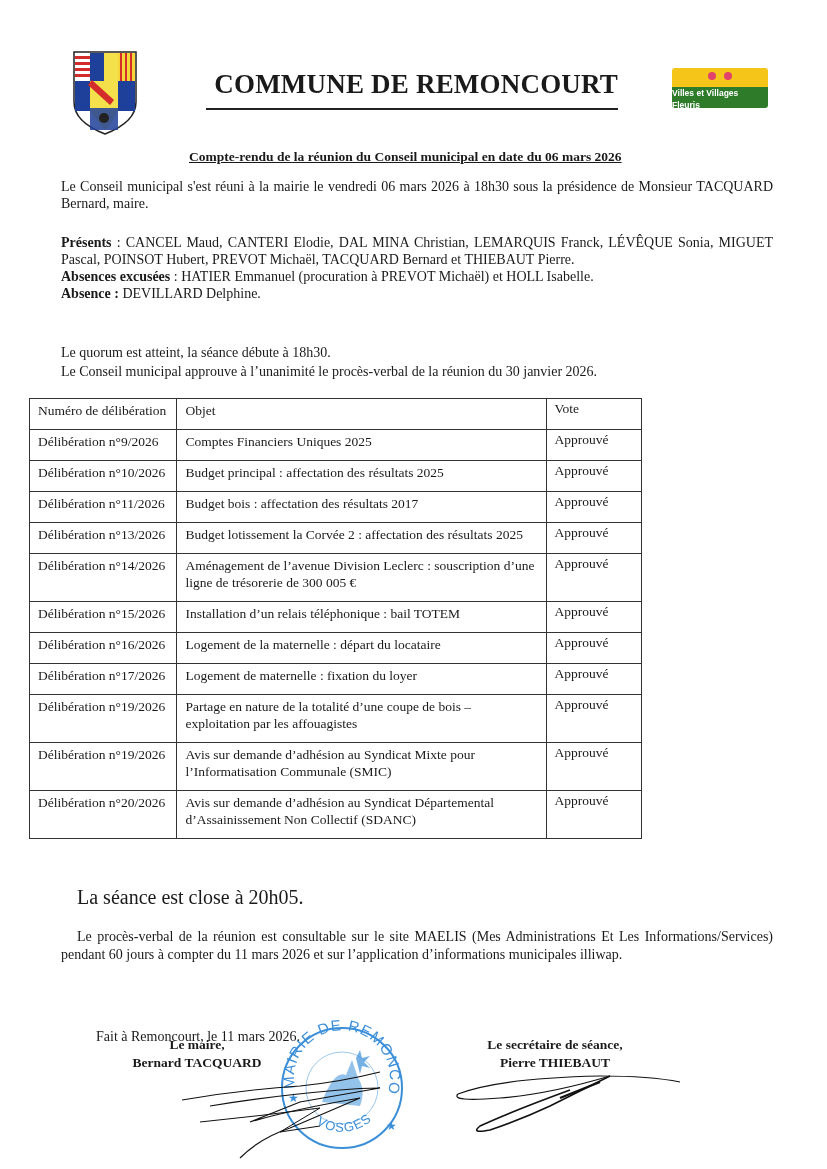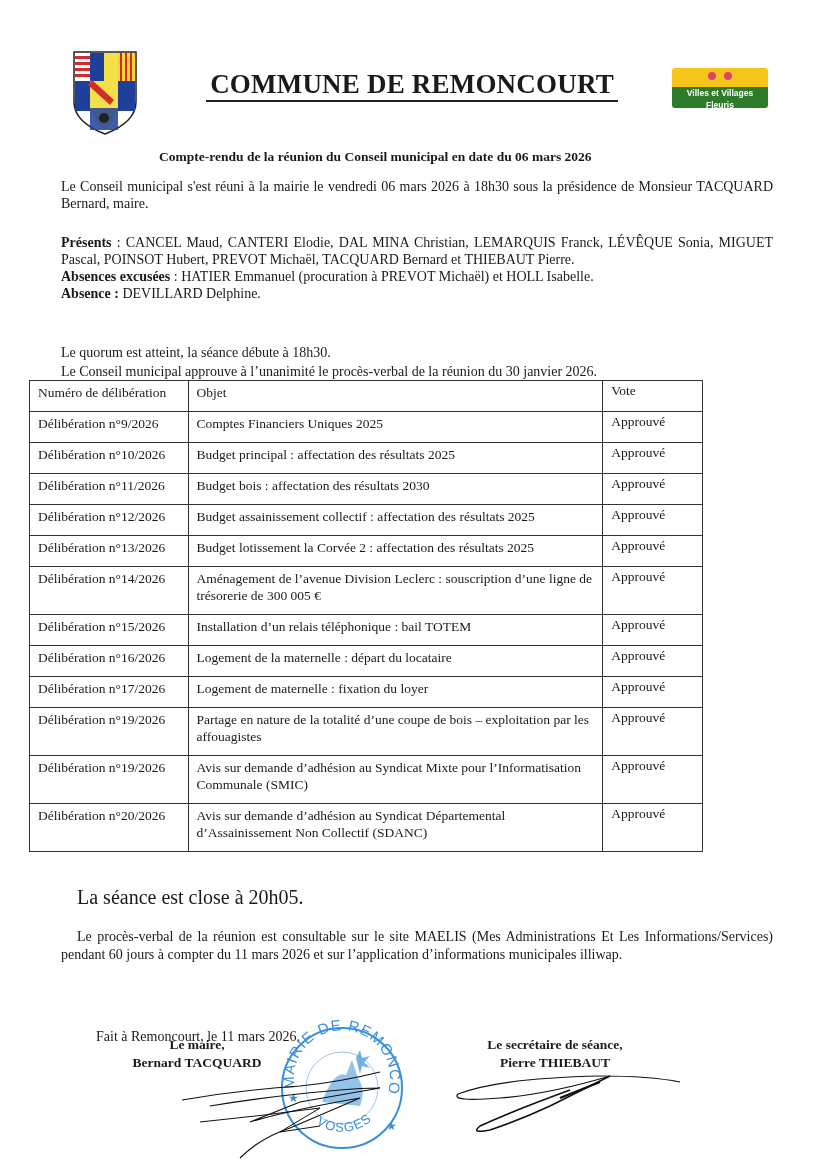--- a/index.html
+++ b/index.html
@@ -3,38 +3,38 @@
 <meta charset="utf-8">
 <style>
   html, body { margin: 0; padding: 0; background: #ffffff; }
   body { width: 827px; height: 1169px; position: relative; overflow: hidden;
          font-family: "Liberation Serif", "DejaVu Serif", serif; color: #1a1a1a; }
   .abs { position: absolute; }
 
   
   .coat { left: 72px; top: 50px; width: 66px; height: 86px; }
   .title { left: 206px; top: 68px; width: 412px; font-size: 27px; font-weight: bold;
-           text-align: center; letter-spacing: 0.2px; border-bottom: 2px solid #222; padding-bottom: 0px; line-height: 32px; }
+           text-align: right; letter-spacing: 0.2px; border-bottom: 2px solid #222; padding-bottom: 8px; line-height: 32px; }
   .vvf { left: 672px; top: 68px; width: 96px; height: 40px; border-radius: 3px; overflow: hidden; }
   .vvf-top { height: 19px; background: #f6c51a; position: relative; }
-  .vvf-bot { height: 21px; background: #2e7b2a; color: #fff; text-align: center; font-family: "Liberation Sans", sans-serif; }
+  .vvf-bot { height: 21px; background: #2e7b2a; color: #fff; text-align: left; font-family: "Liberation Sans", sans-serif; }
   .vvf-name { font-size: 8.5px; font-weight: bold; line-height: 12px; display: block; }
   .flower { position: absolute; top: 4px; width: 8px; height: 8px; border-radius: 50%; background: #e0416a; }
 
-  .subtitle { left: 159px; top: 149px; font-size: 13.5px; font-weight: bold; }
+  .subtitle { left: 189px; top: 149px; font-size: 13.5px; font-weight: bold; text-decoration: underline; }
 
   .para { left: 61px; width: 712px; font-size: 14px; line-height: 17px; text-align: justify; }
   .intro { top: 178px; }
   .presence { top: 234px; }
   .presence b { font-weight: bold; }
   .quorum { top: 324px; line-height: 18.5px; margin-top: 20px; }
   .line { display: block; white-space: nowrap; }
 
   
-  table.delib { position: absolute; left: 29px; top: 380px; width: 674px; border-collapse: collapse;
+  table.delib { position: absolute; left: 29px; top: 398px; width: 613px; border-collapse: collapse;
                 font-size: 13.5px; }
   table.delib td { border: 1px solid #333; vertical-align: top; padding: 3px 8px 6px 8px; line-height: 17px; }
   table.delib td.c1 { width: 160px; }
   table.delib td.c2 { width: 473px; }
   table.delib td.c3 { width: 90px; padding-top: 1px; }
   tr.h1 td { height: 21px; }
   tr.h2 td { height: 38px; }
 
   .close { left: 77px; top: 886px; font-size: 20px; }
   .pv { top: 928px; line-height: 18px; text-indent: 16px; }
@@ -114,26 +114,21 @@
     <td class="c2">Comptes Financiers Uniques 2025</td>
     <td class="c3">Approuvé</td>
   </tr>
   <tr class="h1">
     <td class="c1">Délibération n°10/2026</td>
     <td class="c2">Budget principal : affectation des résultats 2025</td>
     <td class="c3">Approuvé</td>
   </tr>
   <tr class="h1">
     <td class="c1">Délibération n°11/2026</td>
-    <td class="c2">Budget bois : affectation des résultats 2030</td>
-    <td class="c3">Approuvé</td>
-  </tr>
-  <tr class="h1">
-    <td class="c1">Délibération n°12/2026</td>
-    <td class="c2">Budget assainissement collectif : affectation des résultats 2025</td>
+    <td class="c2">Budget bois : affectation des résultats 2017</td>
     <td class="c3">Approuvé</td>
   </tr>
   <tr class="h1">
     <td class="c1">Délibération n°13/2026</td>
     <td class="c2">Budget lotissement la Corvée 2 : affectation des résultats 2025</td>
     <td class="c3">Approuvé</td>
   </tr>
   <tr class="h2">
     <td class="c1">Délibération n°14/2026</td>
     <td class="c2">Aménagement de l’avenue Division Leclerc : souscription d’une ligne de trésorerie de 300 005 €</td>

